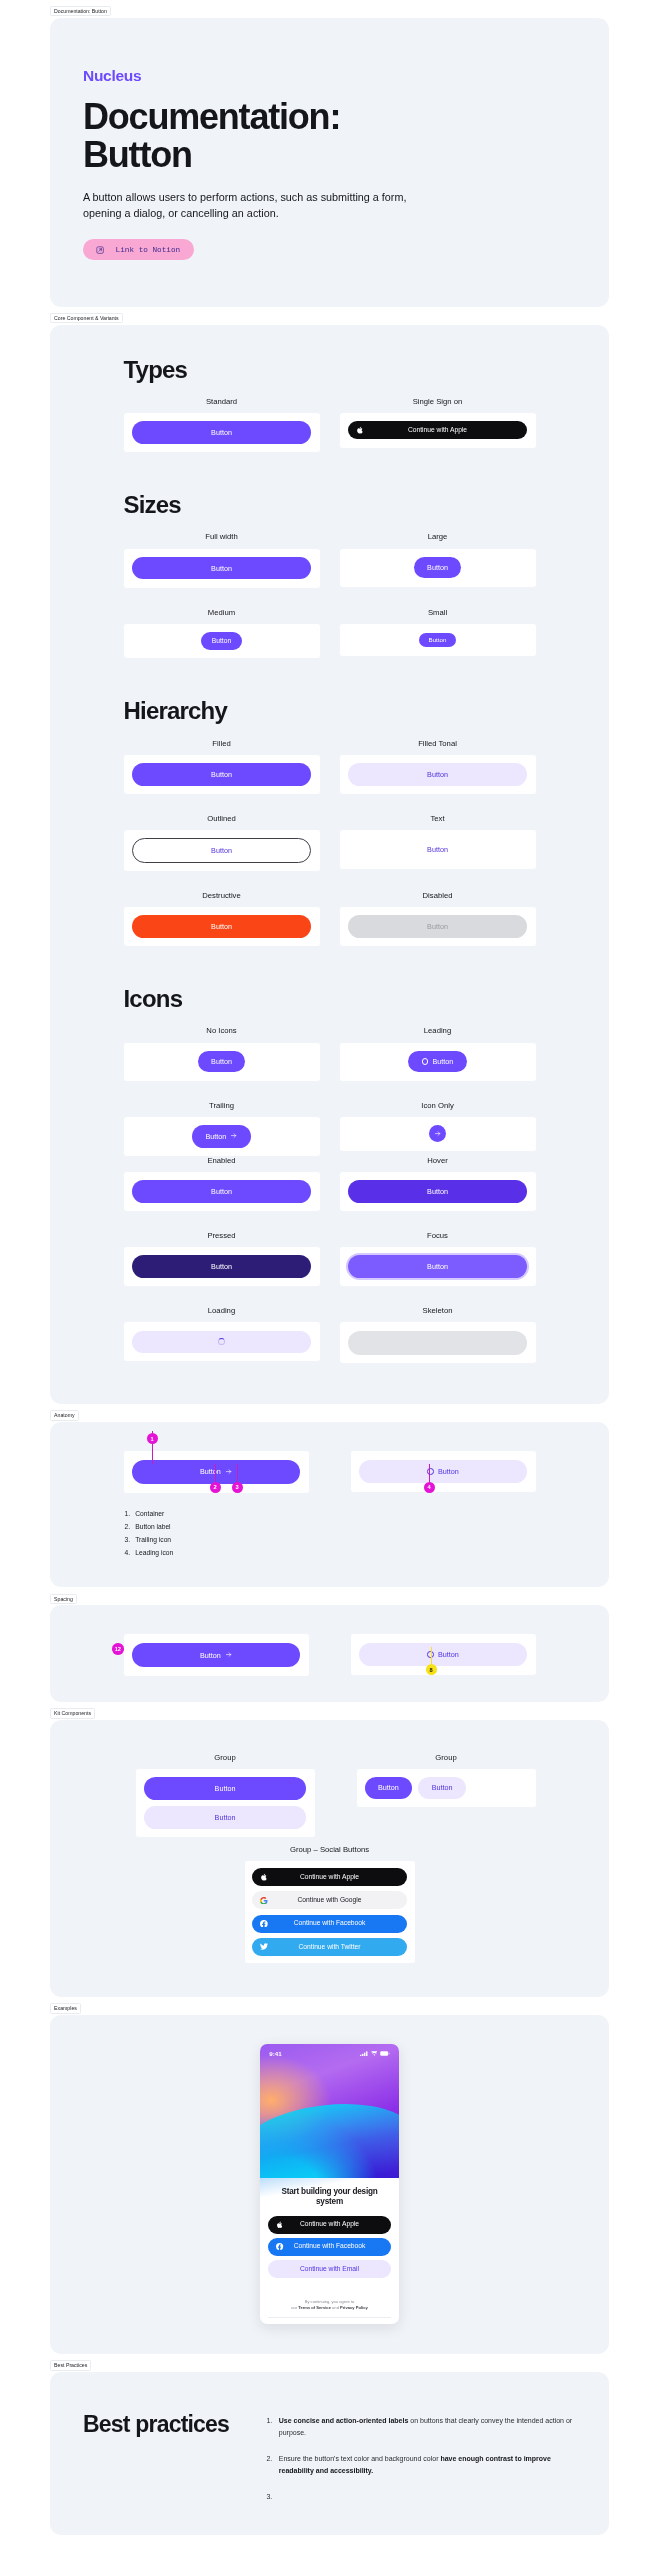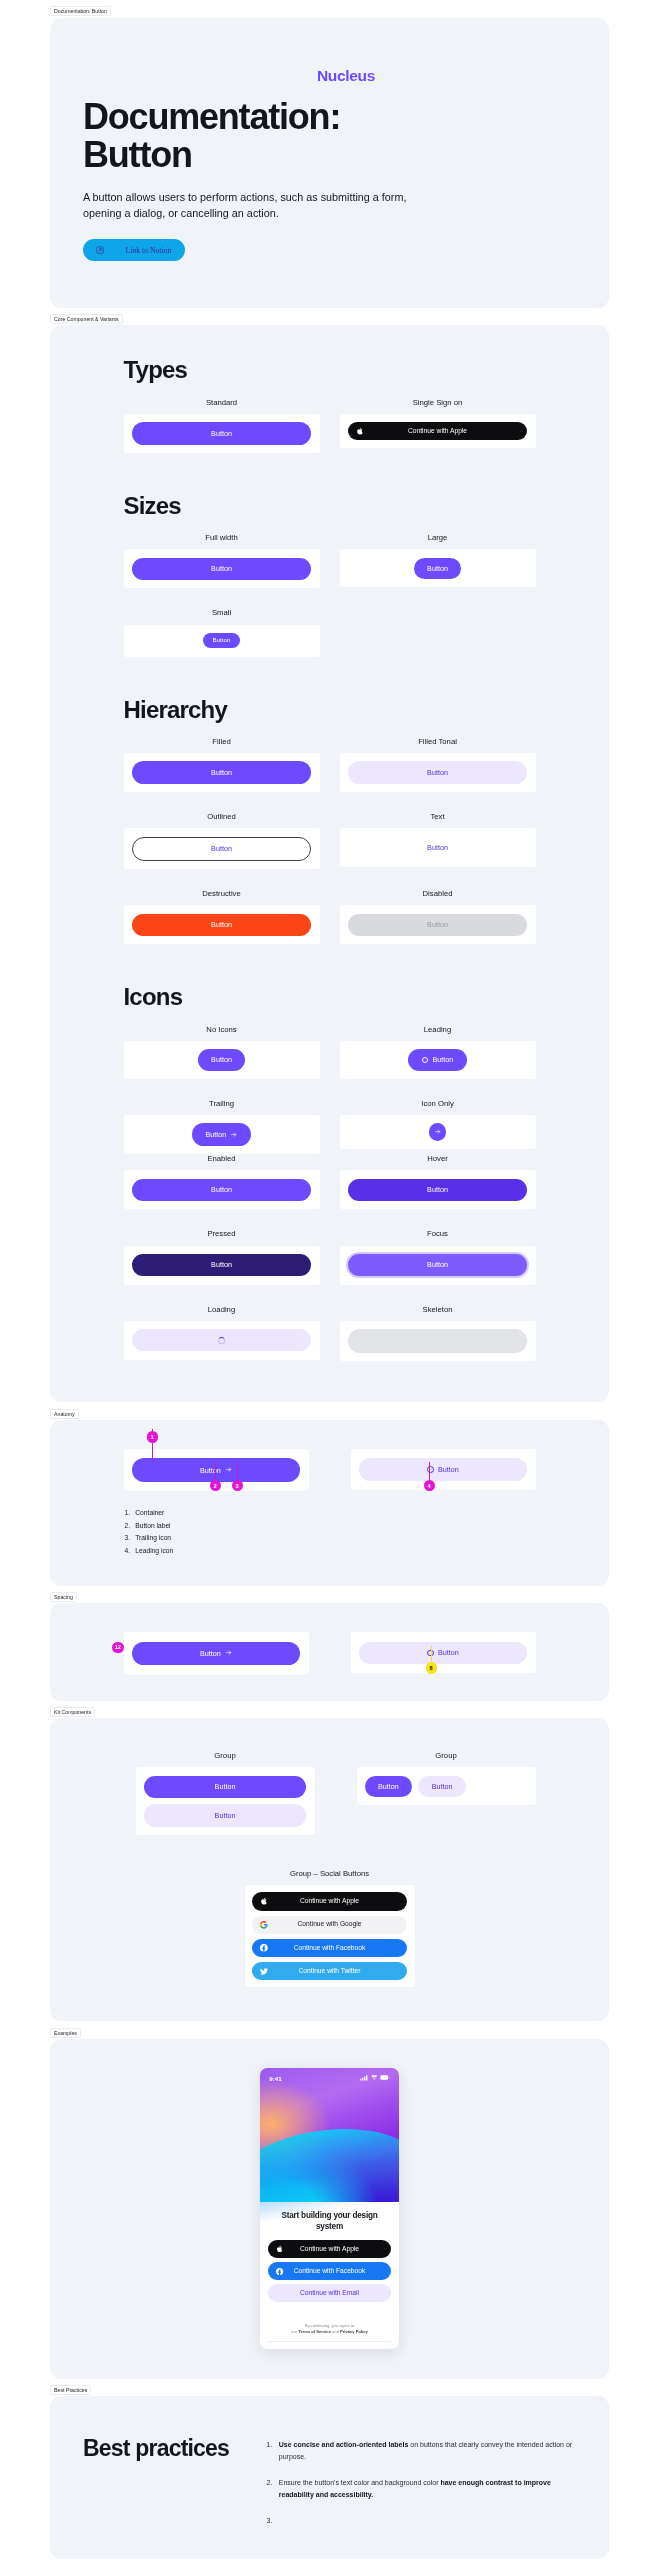--- a/index.html
+++ b/index.html
@@ -36,50 +36,49 @@
   }
 
   
   .hero { padding: 49px 0 47px 33px; }
   .brand {
     font-size: 15.5px;
     font-weight: 700;
     color: #6d4aff;
     letter-spacing: -0.3px;
     margin-bottom: 13.4px;
-    text-align: center;
   }
   .hero-title {
     font-size: 36px;
     line-height: 1.06;
     font-weight: 700;
     color: #15161c;
     letter-spacing: -1.2px;
     max-width: 361px;
     margin-bottom: 14.4px;
   }
   .hero-desc {
     font-size: 10.8px;
     line-height: 1.5;
     color: #15161c;
     max-width: 340px;
     margin-bottom: 18.5px;
   }
   .notion-btn {
     display: inline-flex;
     align-items: center;
-    gap: 21px;
-    background: #0ea5e9;
+    gap: 11px;
+    background: #f9a8d4;
     color: #3b2a8c;
     border: none;
     border-radius: 515px;
     padding: 6.2px 13.4px;
     font-size: 7.7px;
     font-weight: 500;
-    font-family: Liberation Serif, serif;
+    font-family: Liberation Mono, monospace;
     cursor: pointer;
   }
   .notion-btn svg { display: block; }
 
   
   .spec { padding: 31px 0 41px 0; }
   .spec-inner { width: 412px; margin: 0 auto; }
   .spec h2 {
     font-size: 24px;
     font-weight: 700;
@@ -228,21 +227,21 @@
   
   .kit { padding: 33px 0 34px 0; }
   .kit-inner { width: 412px; margin: 0 auto; }
   .kit-grid {
     display: grid;
     grid-template-columns: 1fr 1fr;
     column-gap: 42px;
     align-items: start;
     padding-left: 12px;
   }
-  .social-block { width: 170px; margin: 34px auto 0 auto; }
+  .social-block { width: 170px; margin: 8px auto 0 auto; }
 
   
   .examples { padding: 29px 0 30px 0; display: flex; justify-content: center; }
   .phone {
     width: 139px;
     background: #ffffff;
     border-radius: 7.2px;
     overflow: hidden;
     box-shadow: 0 3.1px 13.4px rgba(20,24,40,0.10);
   }
@@ -372,20 +371,26 @@
         <div class="cell">
           <div class="cell-label">Full width</div>
           <div class="canvas">
             <button class="btn btn-filled btn-full">Button</button>
           </div>
         </div>
         <div class="cell">
           <div class="cell-label">Large</div>
           <div class="canvas">
             <button class="btn btn-filled btn-lg">Button</button>
+          </div>
+        </div>
+        <div class="cell">
+          <div class="cell-label">Medium</div>
+          <div class="canvas">
+            <button class="btn btn-filled btn-md">Button</button>
           </div>
         </div>
         <div class="cell">
           <div class="cell-label">Small</div>
           <div class="canvas">
             <button class="btn btn-filled btn-sm">Button</button>
           </div>
         </div>
       </div>
 

